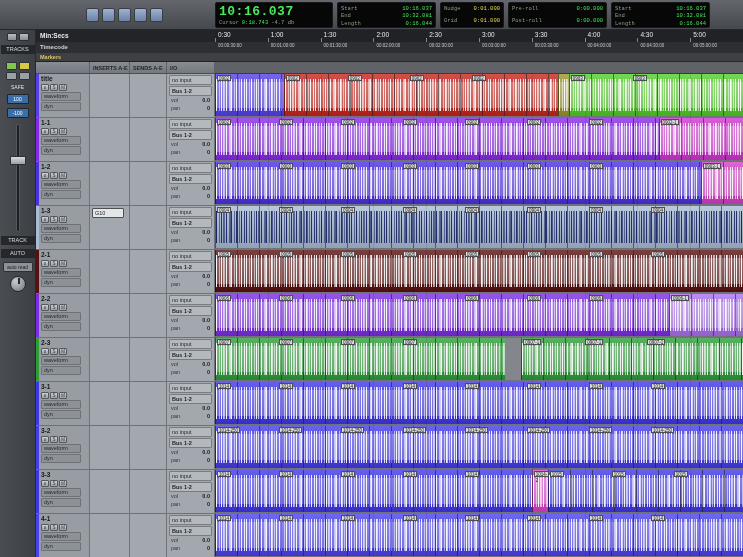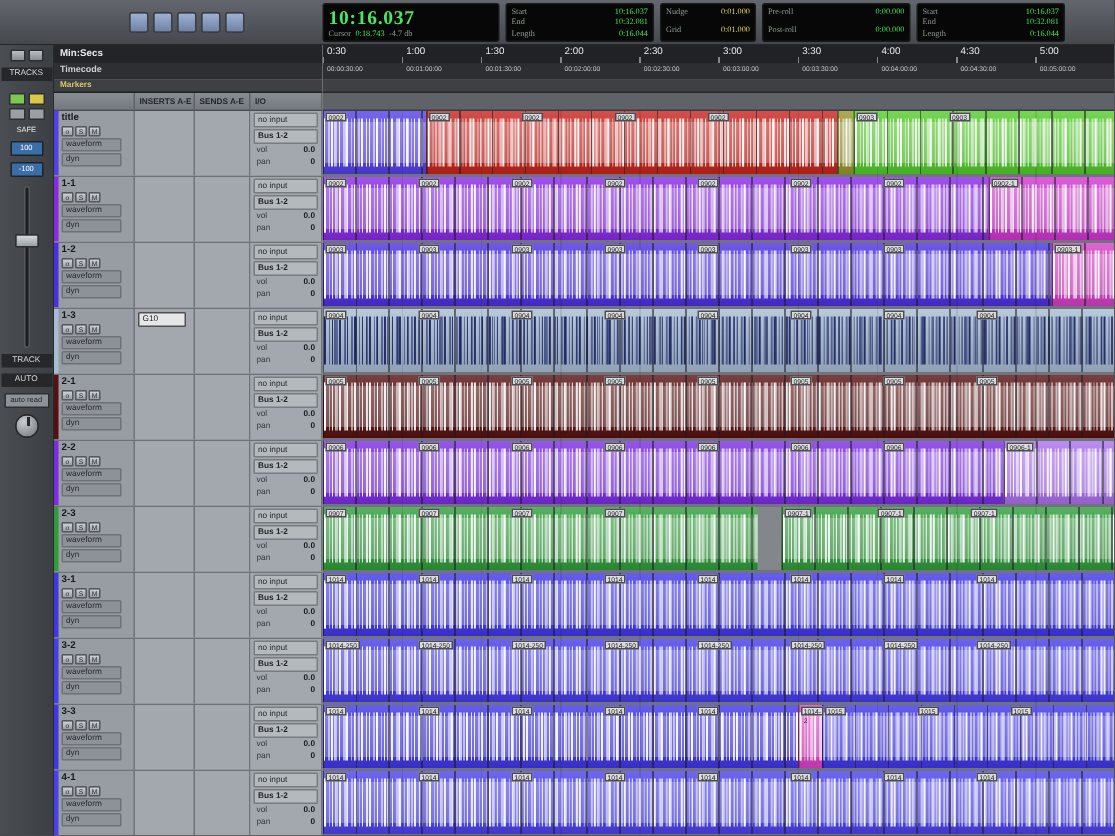--- a/index.html
+++ b/index.html
@@ -18,21 +18,21 @@
   }
   .t-left{ width:211px; display:flex; gap:3px; padding-left:86px; flex:none;}
   .t-btn{
     width:13px; height:14px; border-radius:2px;
     background:linear-gradient(#9fb2d2,#6d82a6);
     border:1px solid #3a3e44; color:#1d2533; font-size:7px;
     text-align:center; line-height:13px;
   }
   .lcd{
     background:#060706; border:1px solid #171917; border-radius:2px;
-    color:#46e35c; font-family:Liberation Serif, serif;
+    color:#46e35c; font-family:Liberation Mono, monospace;
     height:26px; padding:1px 3px; flex:none;
   }
   .lcd-main{ width:118px; }
   .lcd-main .big{ font-size:13px; font-weight:bold; letter-spacing:.5px; line-height:15px; color:#4ae85e;}
   .sub-row{ display:flex; gap:3px; font-size:5.5px; line-height:8px;}
   .lbl{ color:#8f9a90; }
   .val{ color:#46e35c; }
   .val.y{ color:#e6d84a; }
   .trip{ width:99px; display:flex; flex-direction:column; justify-content:space-between; padding:2px 3px;}
   .trip .sub-row{ justify-content:space-between; line-height:7.5px; font-size:5.5px;}

